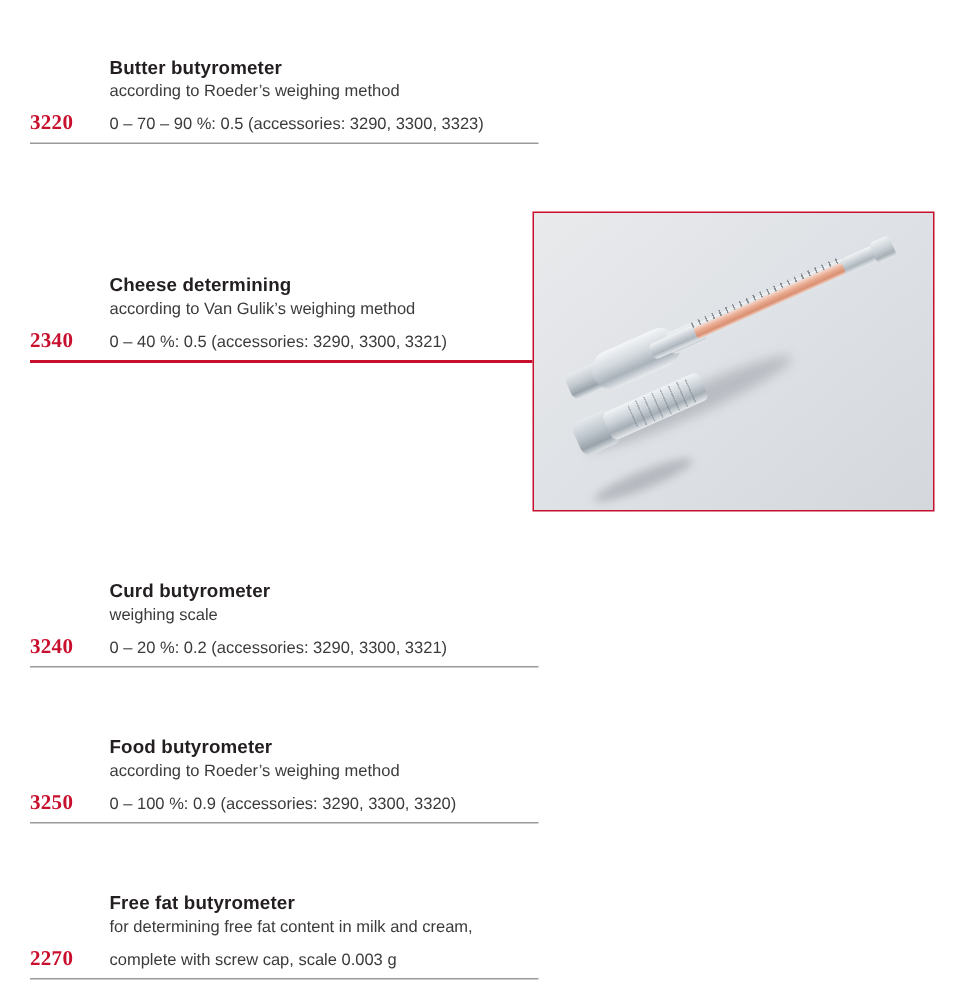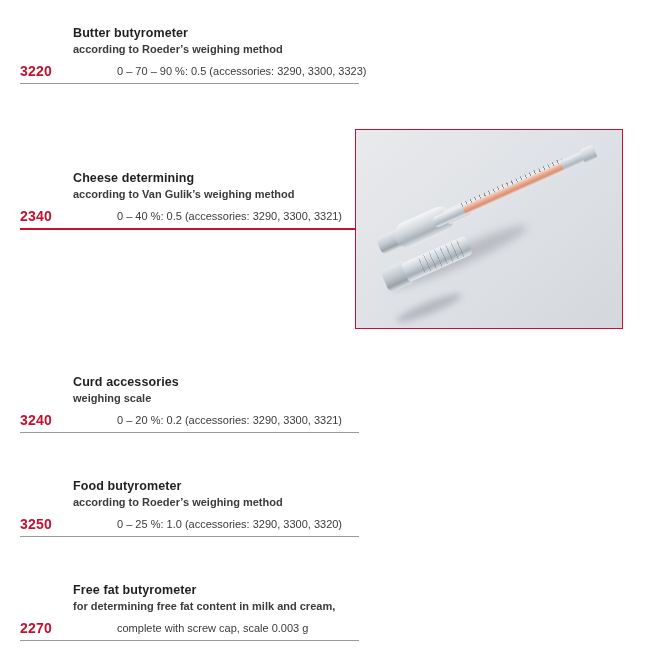--- a/index.html
+++ b/index.html
@@ -12,21 +12,21 @@
     height: 663px;
     position: relative;
     font-family: "Liberation Sans", sans-serif;
     color: #231f20;
     overflow: hidden;
   }
 
   .catalog {
     position: absolute;
     left: 0;
-    top: 4px;
+    top: 16px;
     width: 653px;
     height: 571px;
   }
 
   
   .entry {
     position: absolute;
     left: 0;
     width: 360px;
   }
@@ -38,41 +38,41 @@
     font-weight: bold;
     color: #231f20;
     letter-spacing: 0.1px;
     white-space: nowrap;
   }
   .entry .subtitle {
     position: absolute;
     left: 73px;
     top: 17px;
     font-size: 11px;
-    font-weight: bold;
+    font-weight: normal;
     color: #3b3b3b;
     white-space: nowrap;
   }
   .entry .code {
     position: absolute;
     left: 20px;
     top: 37px;
     font-size: 14px;
     font-weight: bold;
     color: #c8102e;
     letter-spacing: 0.2px;
+    font-family: Liberation Serif, serif;
   }
   .entry .spec {
     position: absolute;
     left: 73px;
     top: 39px;
     font-size: 11px;
     color: #3b3b3b;
     white-space: nowrap;
-    margin-left: 44px;
   }
   .entry .rule {
     position: absolute;
     left: 20px;
     top: 57px;
     width: 339px;
     height: 1px;
     background: #9a9a9a;
   }
   .entry.highlight .rule {
@@ -244,32 +244,32 @@
 
   <div class="entry highlight" style="top:167px;">
     <div class="title">Cheese determining</div>
     <div class="subtitle">according to Van Gulik’s weighing method</div>
     <div class="code">2340</div>
     <div class="spec">0 – 40 %: 0.5 (accessories: 3290, 3300, 3321)</div>
     <div class="rule"></div>
   </div>
 
   <div class="entry" style="top:371px;">
-    <div class="title">Curd accessories</div>
+    <div class="title">Curd butyrometer</div>
     <div class="subtitle">weighing scale</div>
     <div class="code">3240</div>
     <div class="spec">0 – 20 %: 0.2 (accessories: 3290, 3300, 3321)</div>
     <div class="rule"></div>
   </div>
 
   <div class="entry" style="top:475px;">
     <div class="title">Food butyrometer</div>
     <div class="subtitle">according to Roeder’s weighing method</div>
     <div class="code">3250</div>
-    <div class="spec">0 – 25 %: 1.0 (accessories: 3290, 3300, 3320)</div>
+    <div class="spec">0 – 100 %: 0.9 (accessories: 3290, 3300, 3320)</div>
     <div class="rule"></div>
   </div>
 
   <div class="entry" style="top:579px;">
     <div class="title">Free fat butyrometer</div>
     <div class="subtitle">for determining free fat content in milk and cream,</div>
     <div class="code">2270</div>
     <div class="spec">complete with screw cap, scale 0.003 g</div>
     <div class="rule"></div>
   </div>

